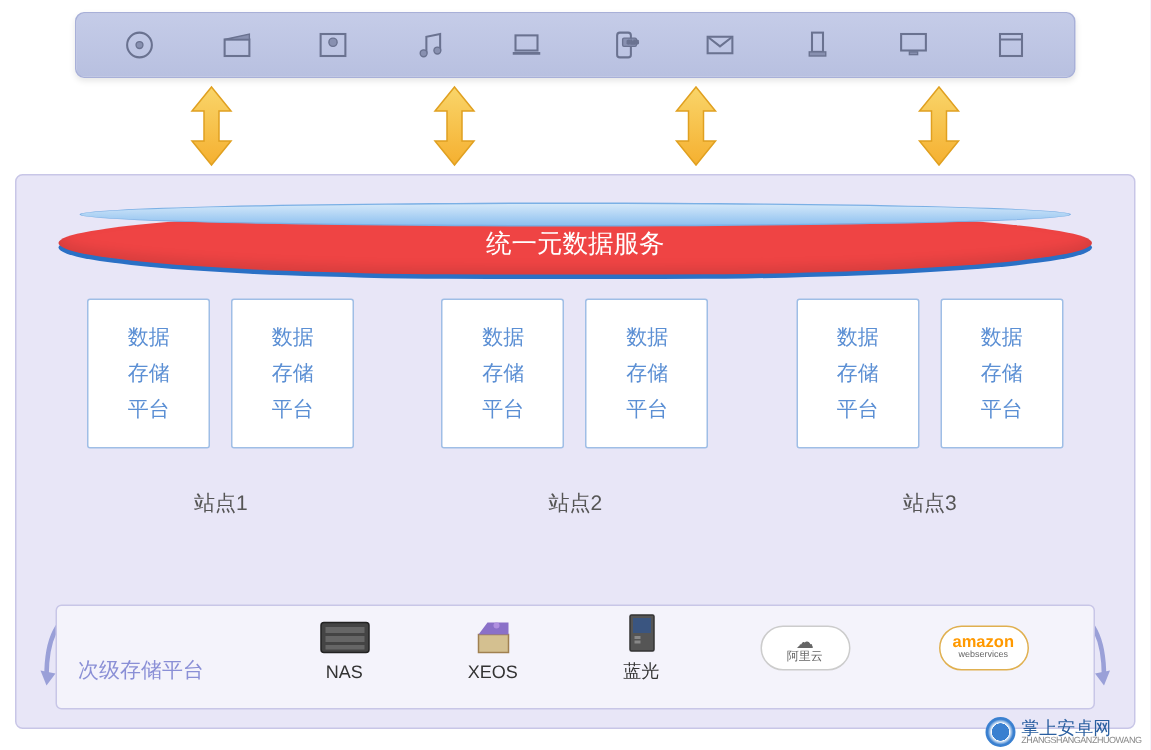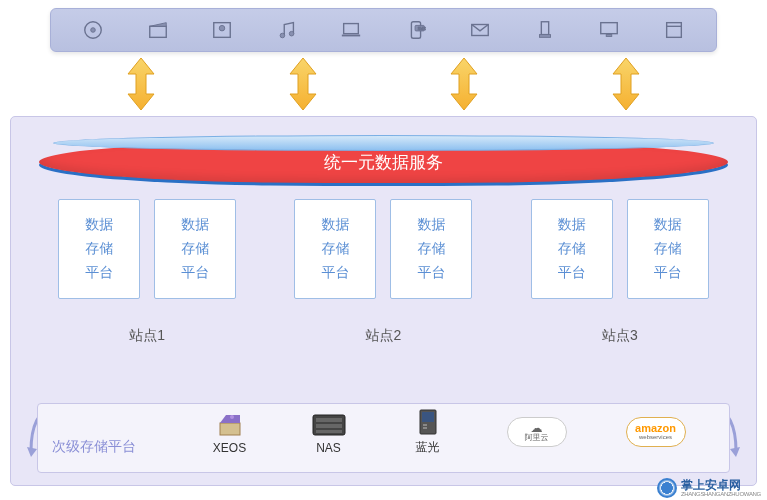--- a/index.html
+++ b/index.html
@@ -24,21 +24,21 @@
 .storage-panel{position:absolute;left:26px;right:26px;bottom:12px;height:70px;border:1px solid #c8c6e7;background:#f4f3fb;border-radius:4px;display:flex;align-items:flex-end;padding:16px 14px;gap:38px}
 .storage-title{color:#8a8fd6;font-size:14px;min-width:90px}
 .storage-items{display:flex;flex:1;justify-content:space-around;align-items:center}
 .storage-item{display:flex;flex-direction:column;align-items:center;gap:2px;font-size:12px;color:#333}
 .storage-icon{width:40px;height:30px;display:flex;align-items:center;justify-content:center}
 .cloud-badge{width:60px;height:30px;border:1px solid #ccc;border-radius:15px;background:#fff;display:flex;flex-direction:column;align-items:center;justify-content:center;font-size:8px;line-height:1;color:#666}
 .cloud-badge.amz{background:#fff;border-color:#e0b050}
 .watermark{position:absolute;right:6px;bottom:2px;display:flex;align-items:center;gap:4px;font-size:10px;color:#2a5fa0;z-index:10}
 .watermark .wm-icon{width:20px;height:20px;border-radius:50%;background:radial-gradient(circle,#3a80d0 40%,#fff 42%,#3a80d0 60%);position:relative}
 .watermark .wm-text{display:flex;flex-direction:column;line-height:1}
-.watermark .wm-main{font-weight:bold;font-size:12px}
+.watermark .wm-main{font-weight:normal;font-size:12px}
 .watermark .wm-sub{font-size:6px;color:#888;letter-spacing:-0.3px}
 </style>
 </head>
 <body>
 
 <div class="top-bar">
   <div class="app-icon">
       <svg viewBox="0 0 24 24">
         <circle cx="12" cy="12" r="9" fill="none" stroke-width="1.5"></circle>
         <circle cx="12" cy="12" r="2.5" fill="#8890b0"></circle>
@@ -184,37 +184,37 @@
       <path d="M28 4 Q6 10 6 48" fill="none" stroke="#9aa0d8" stroke-width="3"></path>
       <path d="M2 44 L6 54 L12 46 Z" fill="#9aa0d8"></path>
     </svg>
 
   <div class="storage-panel">
     <div class="storage-title">次级存储平台</div>
     <div class="storage-items">
       <div class="storage-item">
         <div class="storage-icon">
             <svg viewBox="0 0 40 30">
-              <rect x="10" y="14" width="20" height="12" fill="#d4c090" stroke="#a08050"></rect>
-              <path d="M10 14 L16 6 L30 6 L30 14 Z" fill="#8a70c8"></path>
-              <circle cx="22" cy="8" r="2" fill="#b090e0"></circle>
-            </svg>
-          </div>
-        <span>XEOS</span>
-      </div>
-      <div class="storage-item">
-        <div class="storage-icon">
-            <svg viewBox="0 0 40 30">
               <rect x="4" y="6" width="32" height="20" rx="2" fill="#444" stroke="#222"></rect>
               <rect x="7" y="9" width="26" height="4" fill="#666"></rect>
               <rect x="7" y="15" width="26" height="4" fill="#666"></rect>
               <rect x="7" y="21" width="26" height="3" fill="#666"></rect>
             </svg>
           </div>
         <span>NAS</span>
+      </div>
+      <div class="storage-item">
+        <div class="storage-icon">
+            <svg viewBox="0 0 40 30">
+              <rect x="10" y="14" width="20" height="12" fill="#d4c090" stroke="#a08050"></rect>
+              <path d="M10 14 L16 6 L30 6 L30 14 Z" fill="#8a70c8"></path>
+              <circle cx="22" cy="8" r="2" fill="#b090e0"></circle>
+            </svg>
+          </div>
+        <span>XEOS</span>
       </div>
       <div class="storage-item">
         <div class="storage-icon">
             <svg viewBox="0 0 40 30">
               <rect x="12" y="3" width="16" height="24" rx="1" fill="#555" stroke="#333"></rect>
               <rect x="14" y="5" width="12" height="10" fill="#3a5580"></rect>
               <rect x="15" y="17" width="4" height="2" fill="#888"></rect>
               <rect x="15" y="20" width="4" height="2" fill="#888"></rect>
             </svg>
           </div>

